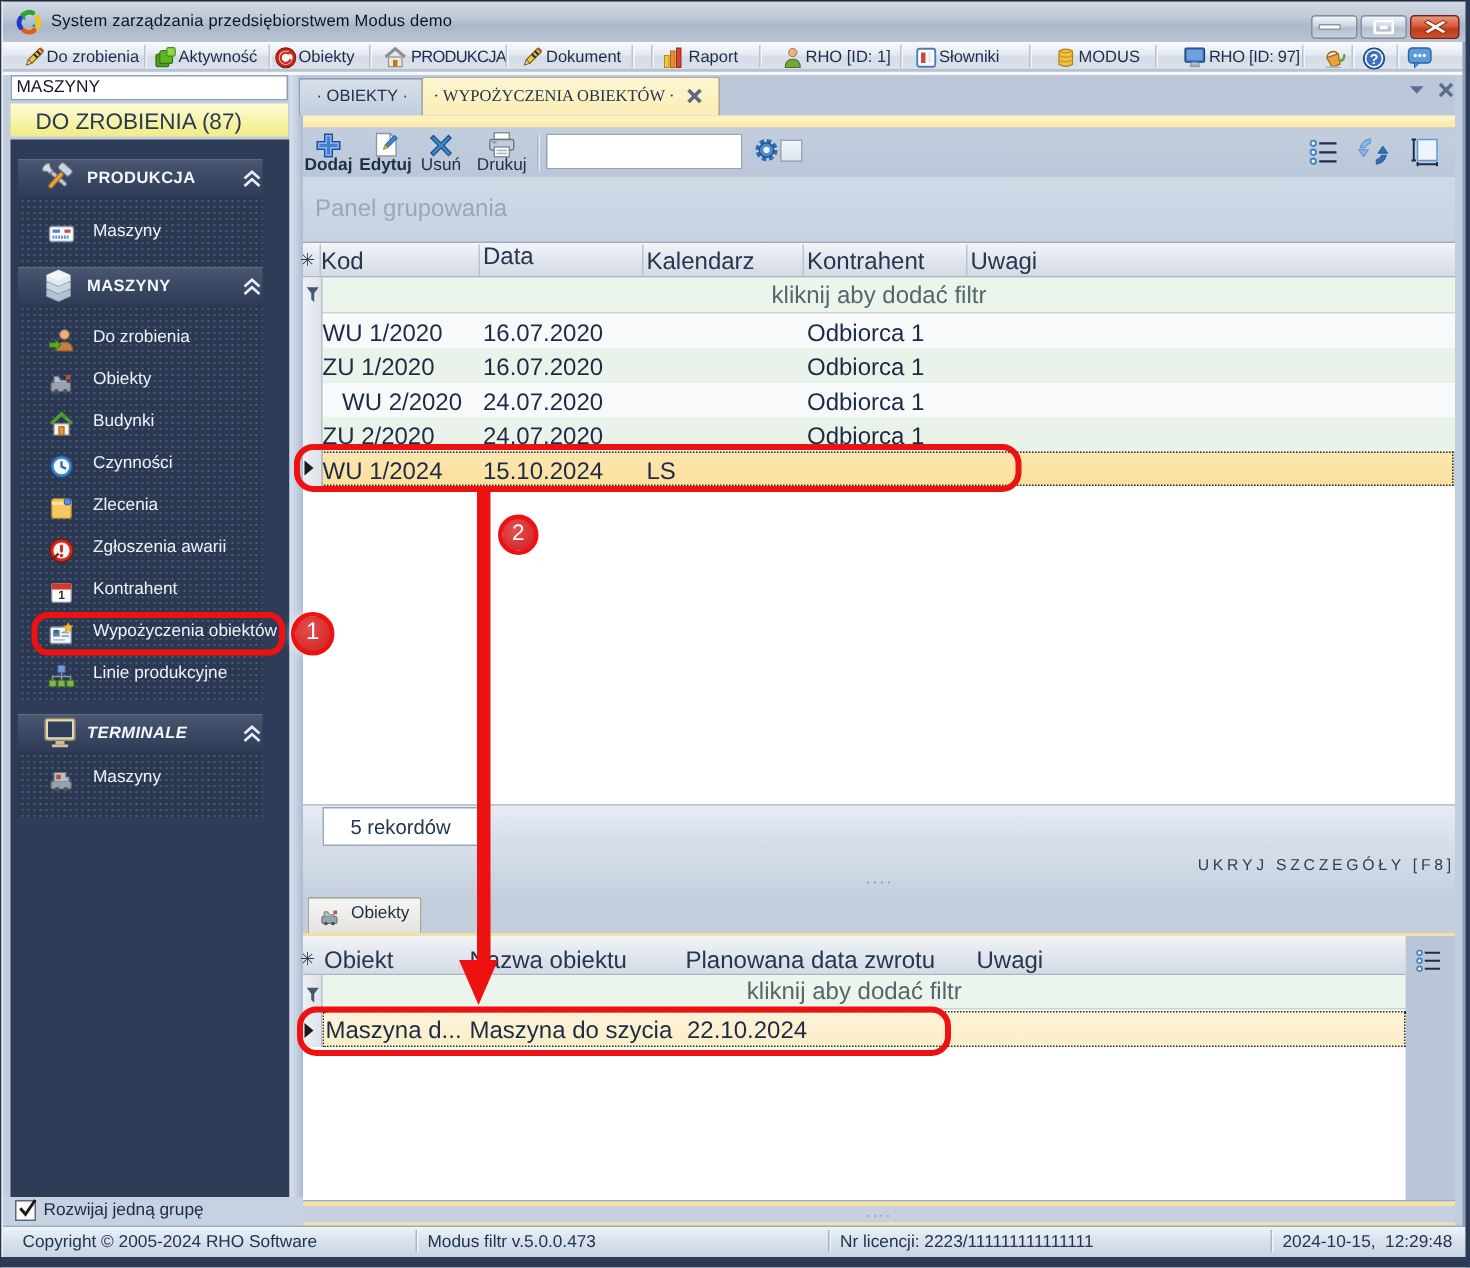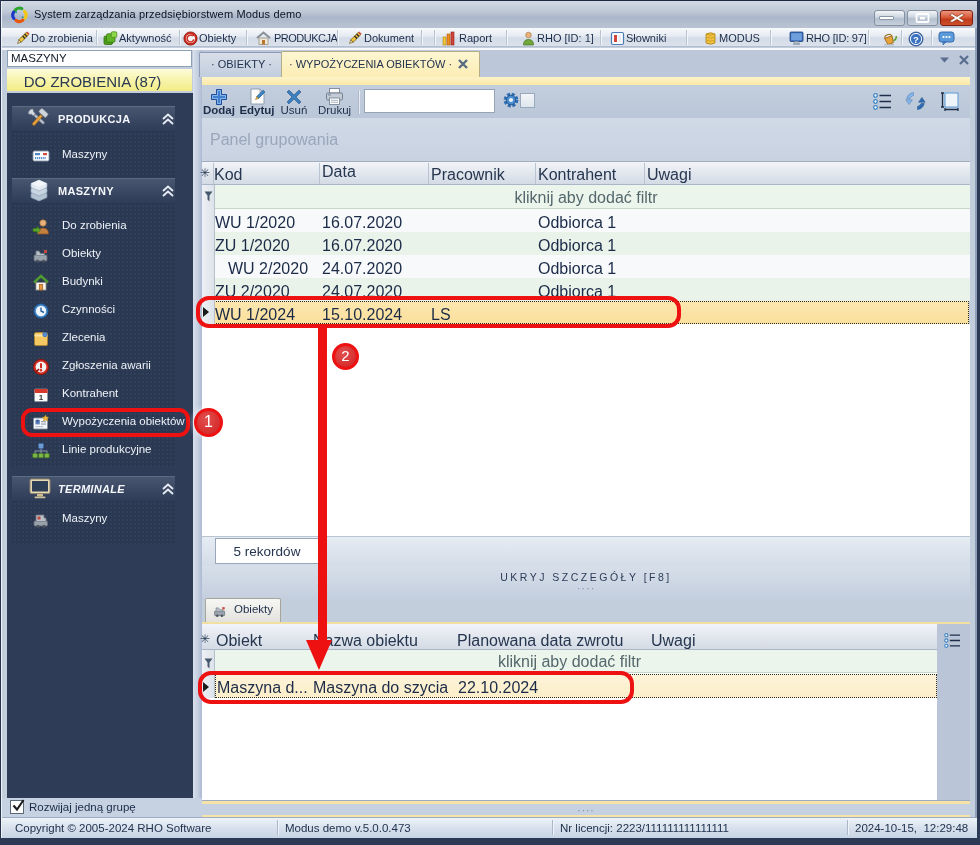--- a/index.html
+++ b/index.html
@@ -68,21 +68,21 @@
 #indcol1{left:202px;top:185px;width:13px;height:139px;background:linear-gradient(90deg,#eef1f5 0%,#dde3ea 100%);border-right:1px solid #b6c0cd;}
 .gtxt{font-size:16px;line-height:16px;color:#1b2b47;}
 .ghtxt{font-size:16px;line-height:16px;color:#26364f;}
 .gfiltxt{font-size:16px;line-height:16px;color:#54676c;}
 
 #g1foot{left:202px;top:536px;width:768px;height:30px;background:linear-gradient(180deg,#e7ecf3 0%,#d3dce8 100%);border-top:1px solid #b9c4d3;}
 #recbox{left:215px;top:538px;width:104px;height:26px;background:#fff;border:1px solid #9aa7b8;}
 #recTxt{left:215px;top:544px;width:104px;text-align:center;font-size:13.5px;color:#25354f;}
 
 #ukryj{left:202px;top:566px;width:768px;height:32px;background:linear-gradient(180deg,#d7dfe9 0%,#c4cfdf 100%);}
-#ukryjTxt{left:202px;top:571px;width:768px;text-align:center;font-size:10.5px;letter-spacing:2.5px;color:#2c3d58;}
+#ukryjTxt{left:202px;top:571px;width:768px;text-align:right;font-size:10.5px;letter-spacing:2.5px;color:#2c3d58;}
 #ukryjDots{left:202px;top:582px;width:768px;text-align:center;font-size:11px;letter-spacing:1px;color:#8494ab;}
 
 #tab2{left:205px;top:598px;width:76px;height:24px;background:linear-gradient(180deg,#f6f6f4 0%,#e3e2dd 100%);border:1px solid #a7a69b;border-bottom:none;border-radius:2px 2px 0 0;}
 #tab2Txt{left:234px;top:603px;font-size:11.5px;color:#1e2e49;}
 
 #grid2{left:202px;top:622px;width:768px;height:181px;background:#fff;border-top:2px solid #f2dfa2;}
 #grid2head{left:202px;top:624px;width:735px;height:26px;background:linear-gradient(180deg,#f2f4f8 0%,#e2e7ee 50%,#d4dbe5 100%);border-bottom:1px solid #aab6c6;}
 #grid2filter{left:202px;top:650px;width:735px;height:23px;background:#ebf5ec;border-bottom:1px solid #c6d6c9;}
 #g2row{left:215px;top:674px;width:722px;height:24px;background:linear-gradient(180deg,#fdf3d8 0%,#fbeec9 100%);outline:1px dotted #2a2a2a;outline-offset:-1px;}
 #g2right{left:937px;top:624px;width:33px;height:177px;background:#bac6d7;}
@@ -372,21 +372,21 @@
 <div class="abs" id="chkTxt">Rozwijaj jedną grupę</div>
 <svg class="abs" style="left:11px;top:798px;" width="15" height="15" viewBox="0 0 15 15">
     <path d="M2.5 7.5 L6 11.5 L12.5 2" fill="none" stroke="#1b1b1b" stroke-width="2"></path>
   </svg>
 <div class="abs" id="vsplit"></div>
 
 <div class="abs" id="tabstrip"></div>
 <div class="abs" id="tabIn"></div>
 <div class="abs" id="tabAct"></div>
 <div class="abs tabTxt" style="left:211px;top:58px;">· OBIEKTY ·</div>
-<div class="abs tabTxt" style="left:289px;top:58px;">· WYPOŻYCZENIA OBIEKTÓW ·</div>
+<div class="abs tabTxt" style="left:289px;top:58px;font-family:Liberation Serif, serif;">· WYPOŻYCZENIA OBIEKTÓW ·</div>
 <svg class="abs" style="left:457px;top:58px;" width="12" height="12" viewBox="0 0 12 12">
     <path d="M2 2 L10 10 M10 2 L2 10" stroke="#5a6b85" stroke-width="2.4"></path>
   </svg>
 <svg class="abs" style="left:939px;top:56px;" width="11" height="8" viewBox="0 0 11 8">
     <path d="M1 1.5 L5.5 6.5 L10 1.5z" fill="#5a6d8e"></path>
   </svg>
 <svg class="abs" style="left:958px;top:54px;" width="12" height="12" viewBox="0 0 12 12">
     <path d="M2 2 L10 10 M10 2 L2 10" stroke="#5a6d8e" stroke-width="2.2"></path>
   </svg>
 <div class="abs" id="yband"></div>
@@ -472,21 +472,21 @@
     <path d="M0.5 0.5 L8.5 0.5 L5.5 4.5 L5.5 10.5 L3.5 8.5 L3.5 4.5z" fill="#46586e"></path>
   </svg>
 <div class="abs" style="left:203px;top:307px;width:0;height:0;border-top:5px solid transparent;border-bottom:5px solid transparent;border-left:6px solid #1b1b1b;"></div>
 <div class="abs" style="left:200px;top:632px;font-size:12px;color:#2e3f58;z-index:30;">✳</div>
 <svg class="abs" style="left:204px;top:658px;z-index:30;" width="9" height="12" viewBox="0 0 9 12">
     <path d="M0.5 0.5 L8.5 0.5 L5.5 4.5 L5.5 10.5 L3.5 8.5 L3.5 4.5z" fill="#46586e"></path>
   </svg>
 <div class="abs" style="left:203px;top:682px;width:0;height:0;border-top:5px solid transparent;border-bottom:5px solid transparent;border-left:6px solid #1b1b1b;z-index:30;"></div>
 <div class="abs ghtxt" style="left:214px;top:167px;">Kod</div>
 <div class="abs ghtxt" style="left:322px;top:164px;">Data</div>
-<div class="abs ghtxt" style="left:431px;top:167px;">Pracownik</div>
+<div class="abs ghtxt" style="left:431px;top:167px;">Kalendarz</div>
 <div class="abs ghtxt" style="left:538px;top:167px;">Kontrahent</div>
 <div class="abs ghtxt" style="left:647px;top:167px;">Uwagi</div>
 <div class="abs gfiltxt" style="left:202px;width:768px;top:190px;text-align:center;">kliknij aby dodać filtr</div>
 <div class="abs gtxt" style="left:215px;top:215px;">WU 1/2020</div>
 <div class="abs gtxt" style="left:322px;top:215px;">16.07.2020</div>
 <div class="abs gtxt" style="left:538px;top:215px;">Odbiorca 1</div>
 <div class="abs gtxt" style="left:215px;top:238px;">ZU 1/2020</div>
 <div class="abs gtxt" style="left:322px;top:238px;">16.07.2020</div>
 <div class="abs gtxt" style="left:538px;top:238px;">Odbiorca 1</div>
 <div class="abs gtxt" style="left:228px;top:261px;">WU 2/2020</div>
@@ -537,21 +537,21 @@
 <div class="abs ghtxt" style="left:651px;top:633px;">Uwagi</div>
 <div class="abs gfiltxt" style="left:202px;width:735px;top:654px;text-align:center;">kliknij aby dodać filtr</div>
 <div class="abs gtxt" style="left:217px;top:680px;">Maszyna d...</div>
 <div class="abs gtxt" style="left:313px;top:680px;">Maszyna do szycia</div>
 <div class="abs gtxt" style="left:458px;top:680px;">22.10.2024</div>
 <div class="abs" id="g2split"></div>
 <div class="abs" id="g2splitDots">····</div>
 
 <div class="abs" id="status"></div>
 <div class="abs stxt" style="left:15px;">Copyright © 2005-2024 RHO Software</div>
-<div class="abs stxt" style="left:285px;">Modus demo v.5.0.0.473</div>
+<div class="abs stxt" style="left:285px;">Modus filtr v.5.0.0.473</div>
 <div class="abs stxt" style="left:560px;">Nr licencji: 2223/111111111111111</div>
 <div class="abs stxt" style="left:855px;">2024-10-15,&nbsp; 12:29:48</div>
 <div class="abs ssep" style="left:277px;"></div>
 <div class="abs ssep" style="left:552px;"></div>
 <div class="abs ssep" style="left:847px;"></div>
 
 <div class="abs" id="edgeT"></div>
 <div class="abs" id="edgeL"></div>
 <div class="abs" id="whL"></div>
 <div class="abs" id="edgeR2"></div>

